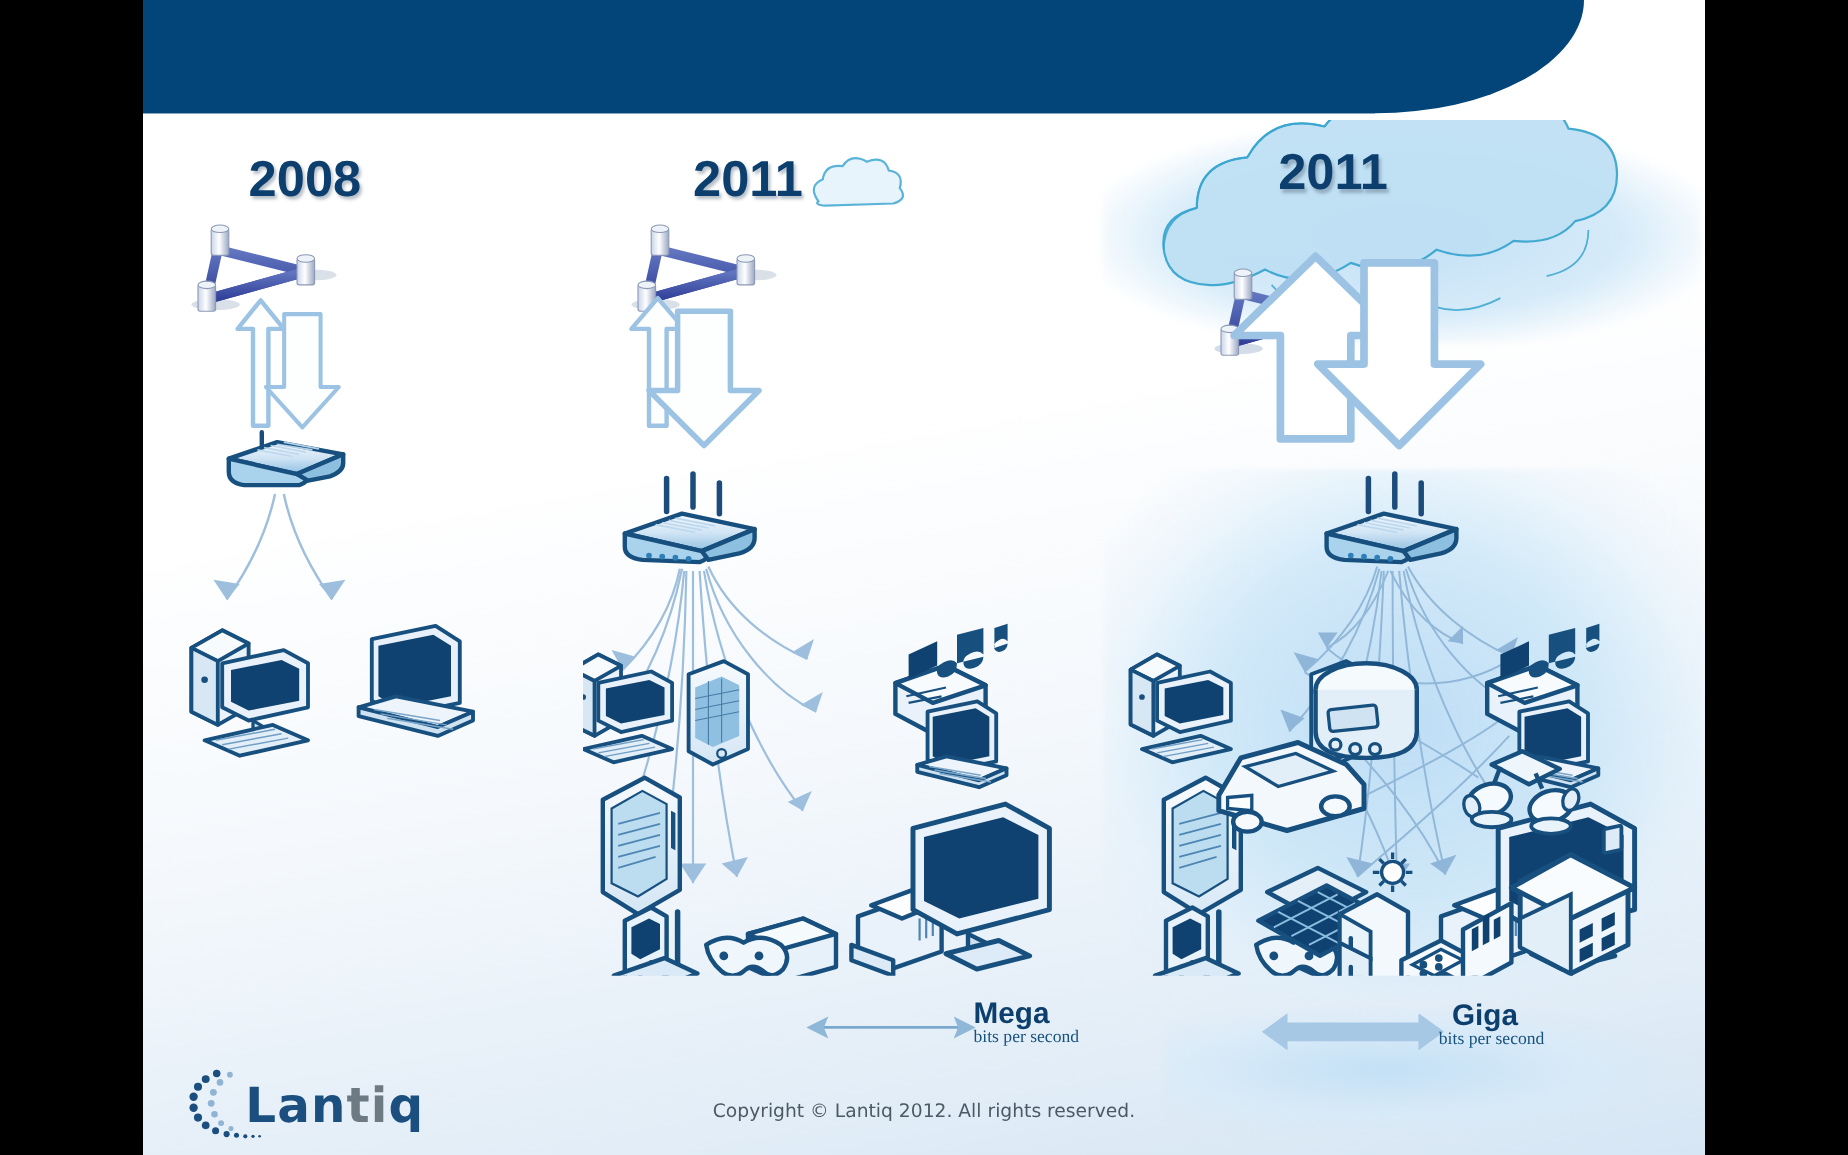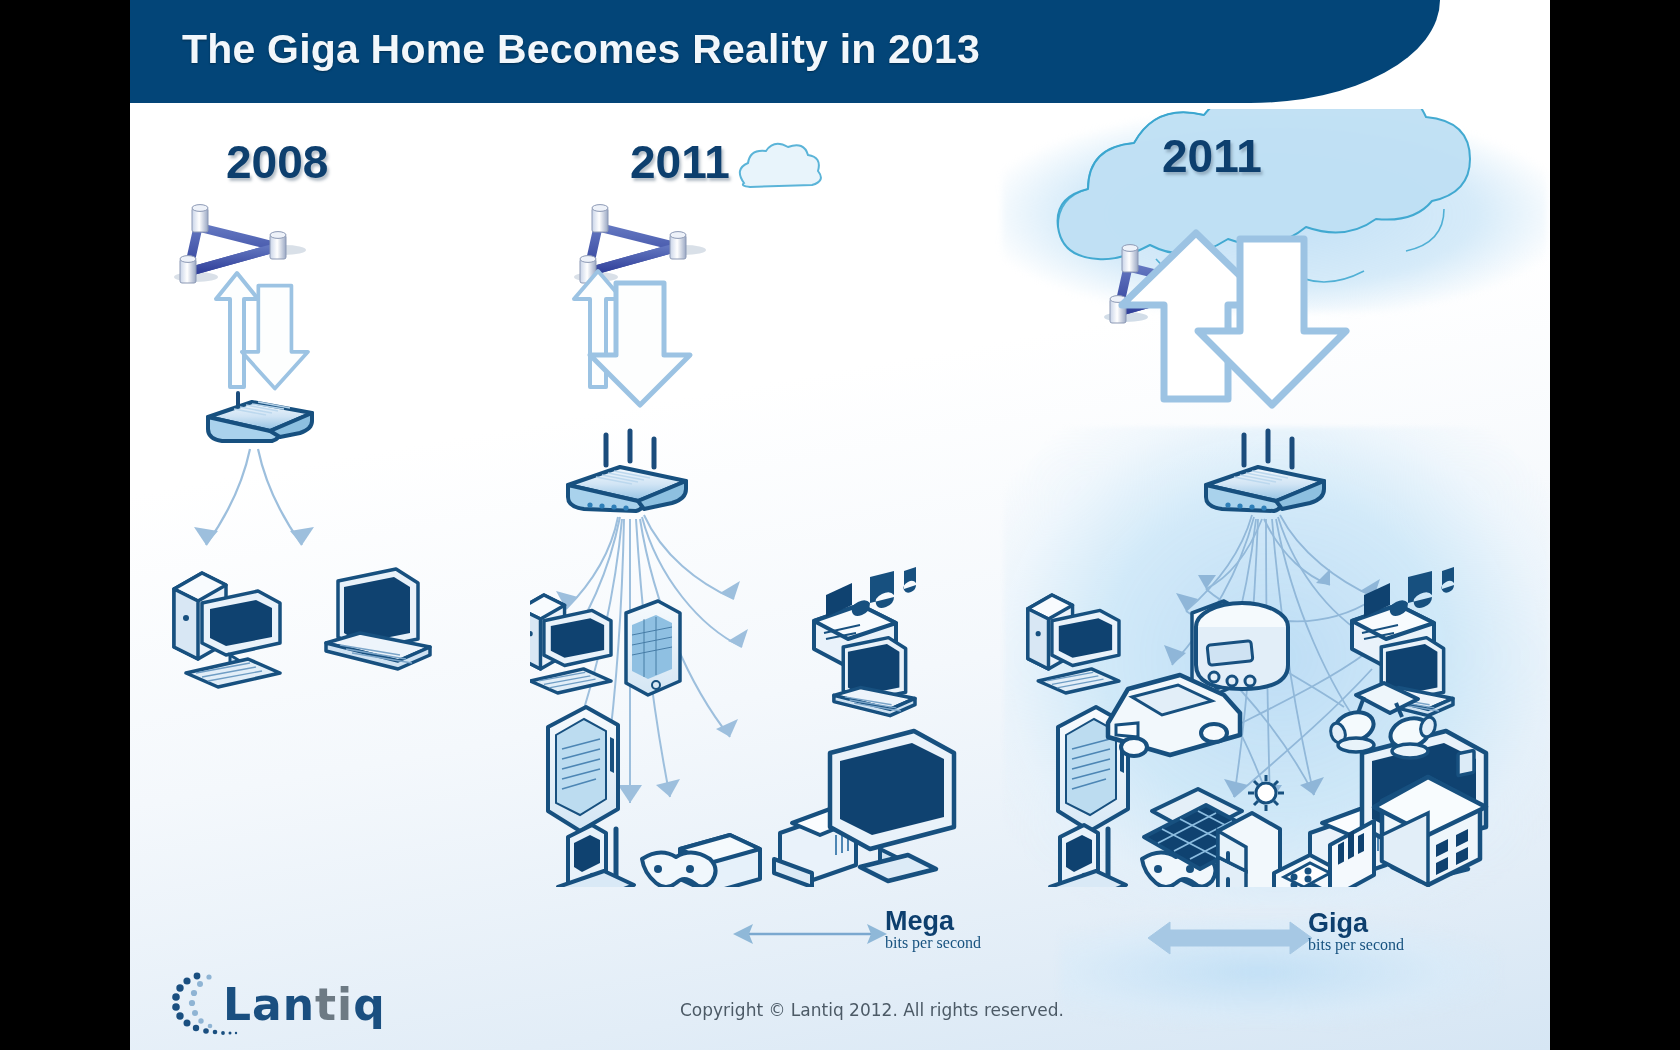--- a/index.html
+++ b/index.html
@@ -88,49 +88,47 @@
   
   .legend { position: absolute; z-index: 7; }
   #legend-mega { left: 595px; top: 910px; width: 330px; height: 72px; }
   #legend-giga { left: 1010px; top: 912px; width: 350px; height: 78px; }
   .legend-label {
     position: absolute; left: 160px; top: -4px;
     color: #0d3f6e; font-size: 27px; font-weight: 600;
     font-family: Liberation Sans, sans-serif;
     white-space: nowrap;
   }
-  #legend-giga .legend-label { left: 168px; }
+  #legend-giga .legend-label { left: 180px; }
   .legend-sub {
     position: absolute; left: 160px; top: 24px;
     color: #17527f; font-size: 16px;
     font-family: Liberation Serif, serif;
     white-space: nowrap;
   }
   #legend-giga .legend-sub { left: 168px; }
 
   
   .copyright {
     position: absolute; left: 0; top: 1000px; width: 1420px;
     text-align: center;
     color: #4c5a66; font-size: 17px;
     font-family: "DejaVu Sans", sans-serif;
     z-index: 7;
-    margin-left: 32px;
   }
   .logo { position: absolute; left: 35px; top: 962px; width: 260px; height: 80px; z-index: 7; }
 </style>
 </head>
 <body>
 
 <div id="stage">
   <div class="slide">
 
     <div class="titlebar"></div>
     <div class="titlebar-extend"></div>
-    <div class="title-text">The Giga Home Becomes Reality in 2013</div>
 
     <div class="col" id="col-2008">
       <div class="year" id="year-2008">2008</div>
 
       <svg class="layer" viewBox="0 0 400 800">
         <defs>
           <linearGradient id="cylA" x1="0" y1="0" x2="1" y2="0">
             <stop offset="0" stop-color="#c9d4e8"></stop>
               <stop offset=".45" stop-color="#ffffff"></stop>
               <stop offset="1" stop-color="#9aa8c4"></stop>

